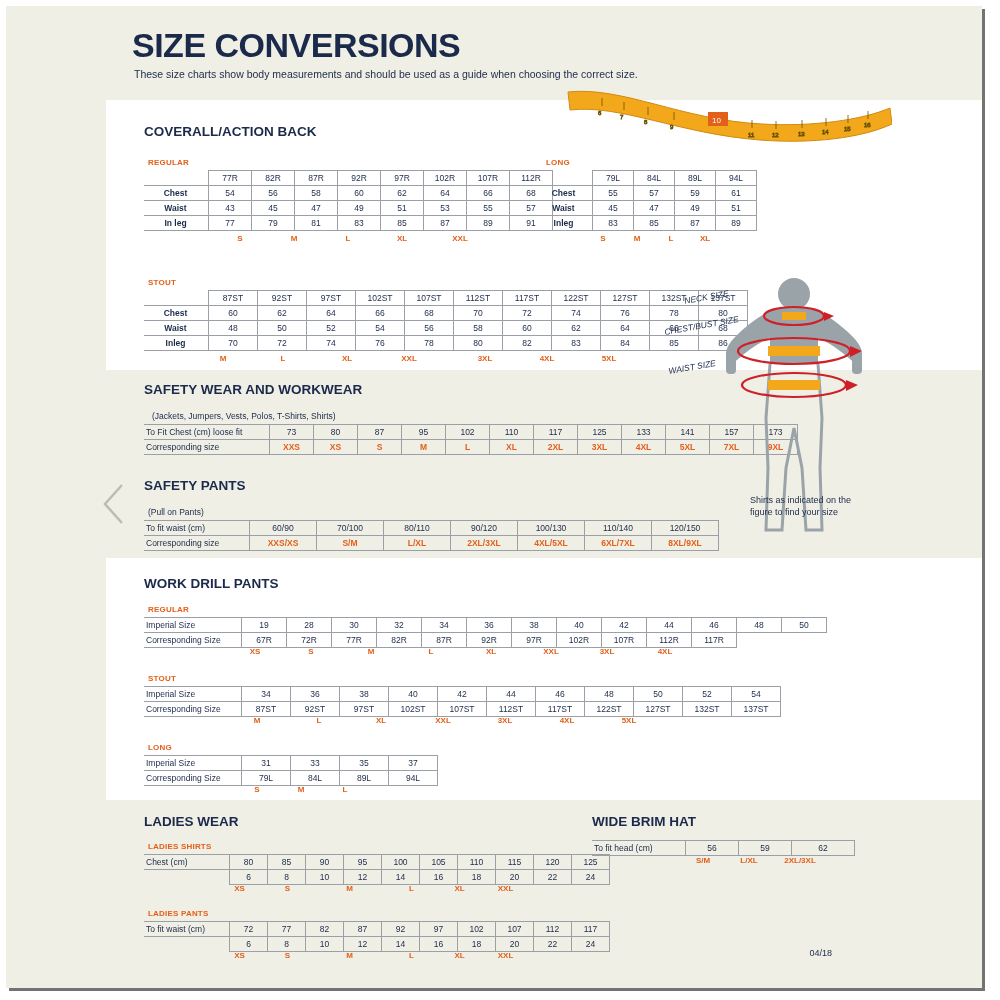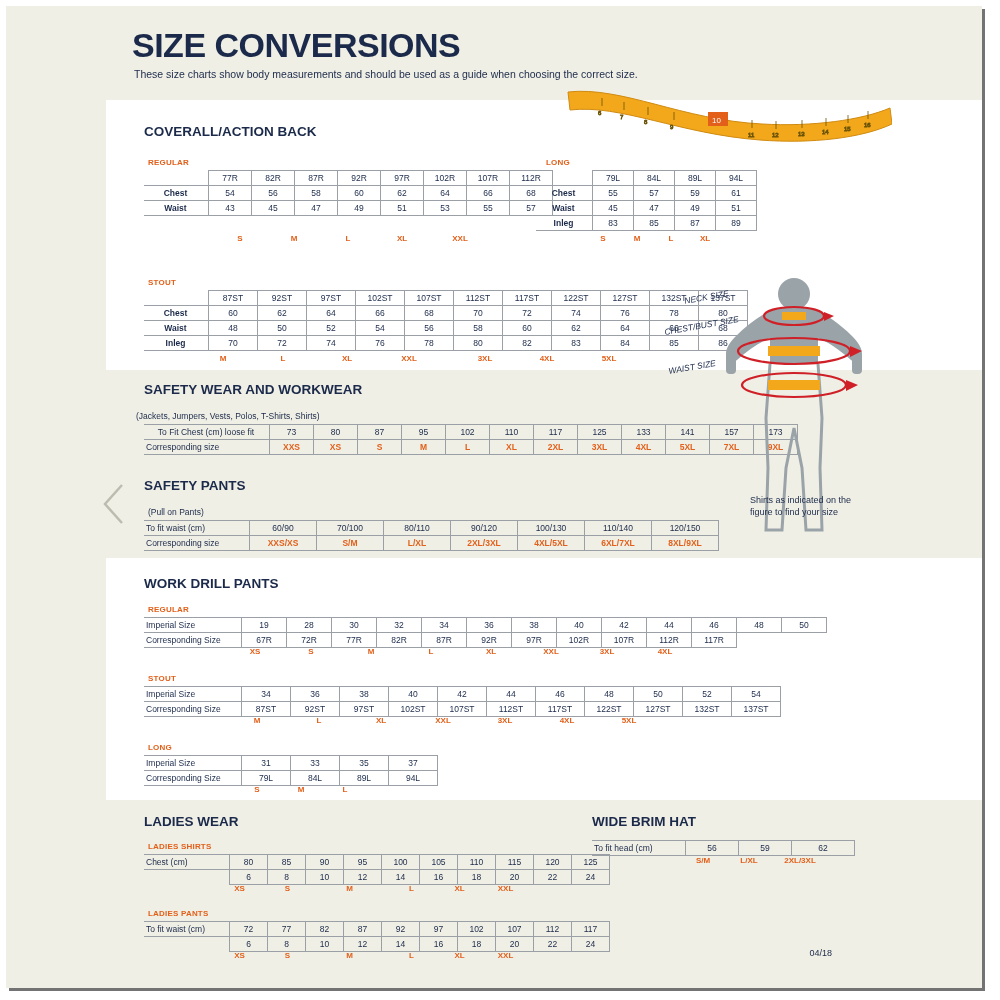--- a/index.html
+++ b/index.html
@@ -176,20 +176,31 @@
           <td class="lbl">Waist</td>
           <td>43</td>
           <td>45</td>
           <td>47</td>
           <td>49</td>
           <td>51</td>
           <td>53</td>
           <td>55</td>
           <td>57</td>
         </tr>
+        <tr>
+          <td class="lbl">In leg</td>
+          <td>77</td>
+          <td>79</td>
+          <td>81</td>
+          <td>83</td>
+          <td>85</td>
+          <td>87</td>
+          <td>89</td>
+          <td>91</td>
+        </tr>
       </tbody>
         </table>
       <div class="sizes" style="left:196px;top:228px;width:300px;">
         <span style="left:20px;width:36px;">S</span>
         <span style="left:74px;width:36px;">M</span>
         <span style="left:128px;width:36px;">L</span>
         <span style="left:182px;width:36px;">XL</span>
         <span style="left:236px;width:44px;">XXL</span>
       </div>
 
@@ -298,25 +309,25 @@
         <span style="left:0px;width:42px;">M</span>
         <span style="left:60px;width:42px;">L</span>
         <span style="left:124px;width:42px;">XL</span>
         <span style="left:186px;width:42px;">XXL</span>
         <span style="left:262px;width:42px;">3XL</span>
         <span style="left:324px;width:42px;">4XL</span>
         <span style="left:386px;width:42px;">5XL</span>
       </div>
 
       <div class="sec-title" style="left:138px;top:376px;">SAFETY WEAR AND WORKWEAR</div>
-      <div class="note" style="left:130px;top:405px;">(Jackets, Jumpers, Vests, Polos, T-Shirts, Shirts)</div>
+      <div class="note" style="left:146px;top:405px;">(Jackets, Jumpers, Vests, Polos, T-Shirts, Shirts)</div>
       <table class="grid" style="left:138px;top:418px;">
         <tbody>
             <tr>
-          <td class="lbl-plain" style="width:120px;text-align:center;">To Fit Chest (cm) loose fit</td>
+          <td class="lbl-plain" style="width:120px;">To Fit Chest (cm) loose fit</td>
           <td style="width:37px;">73</td>
           <td style="width:37px;">80</td>
           <td style="width:37px;">87</td>
           <td style="width:37px;">95</td>
           <td style="width:37px;">102</td>
           <td style="width:37px;">110</td>
           <td style="width:37px;">117</td>
           <td style="width:37px;">125</td>
           <td style="width:37px;">133</td>
           <td style="width:37px;">141</td>

